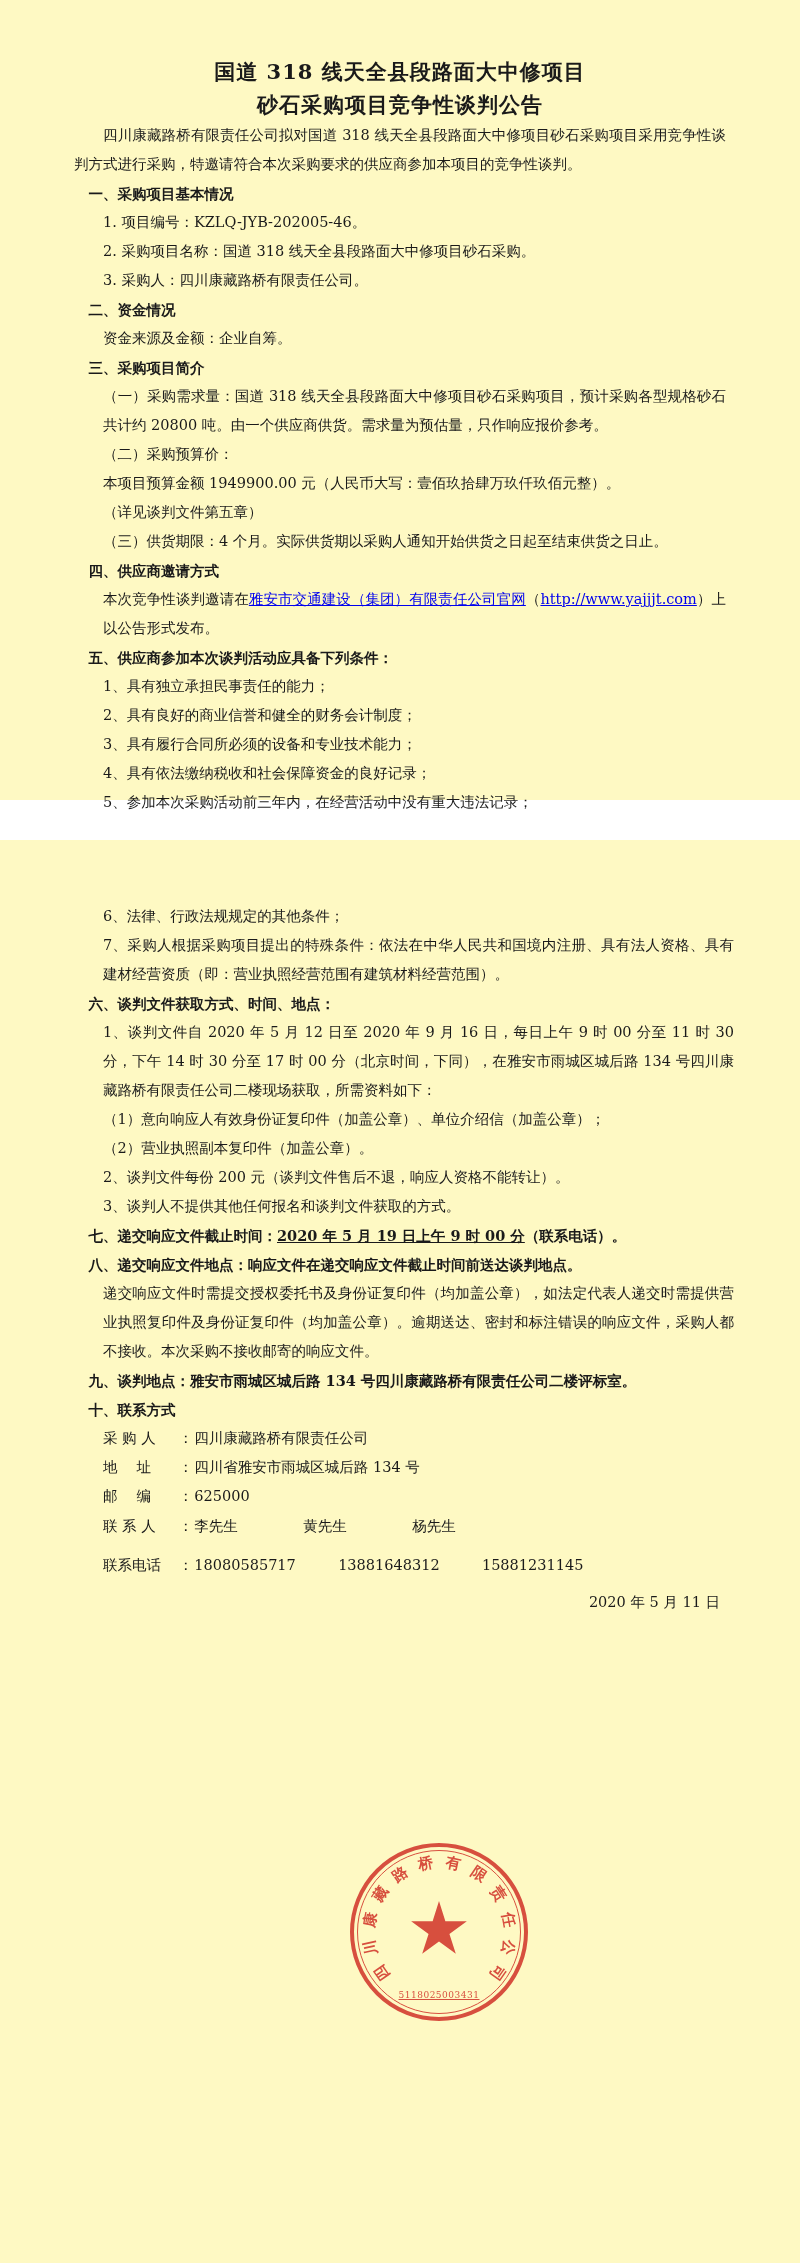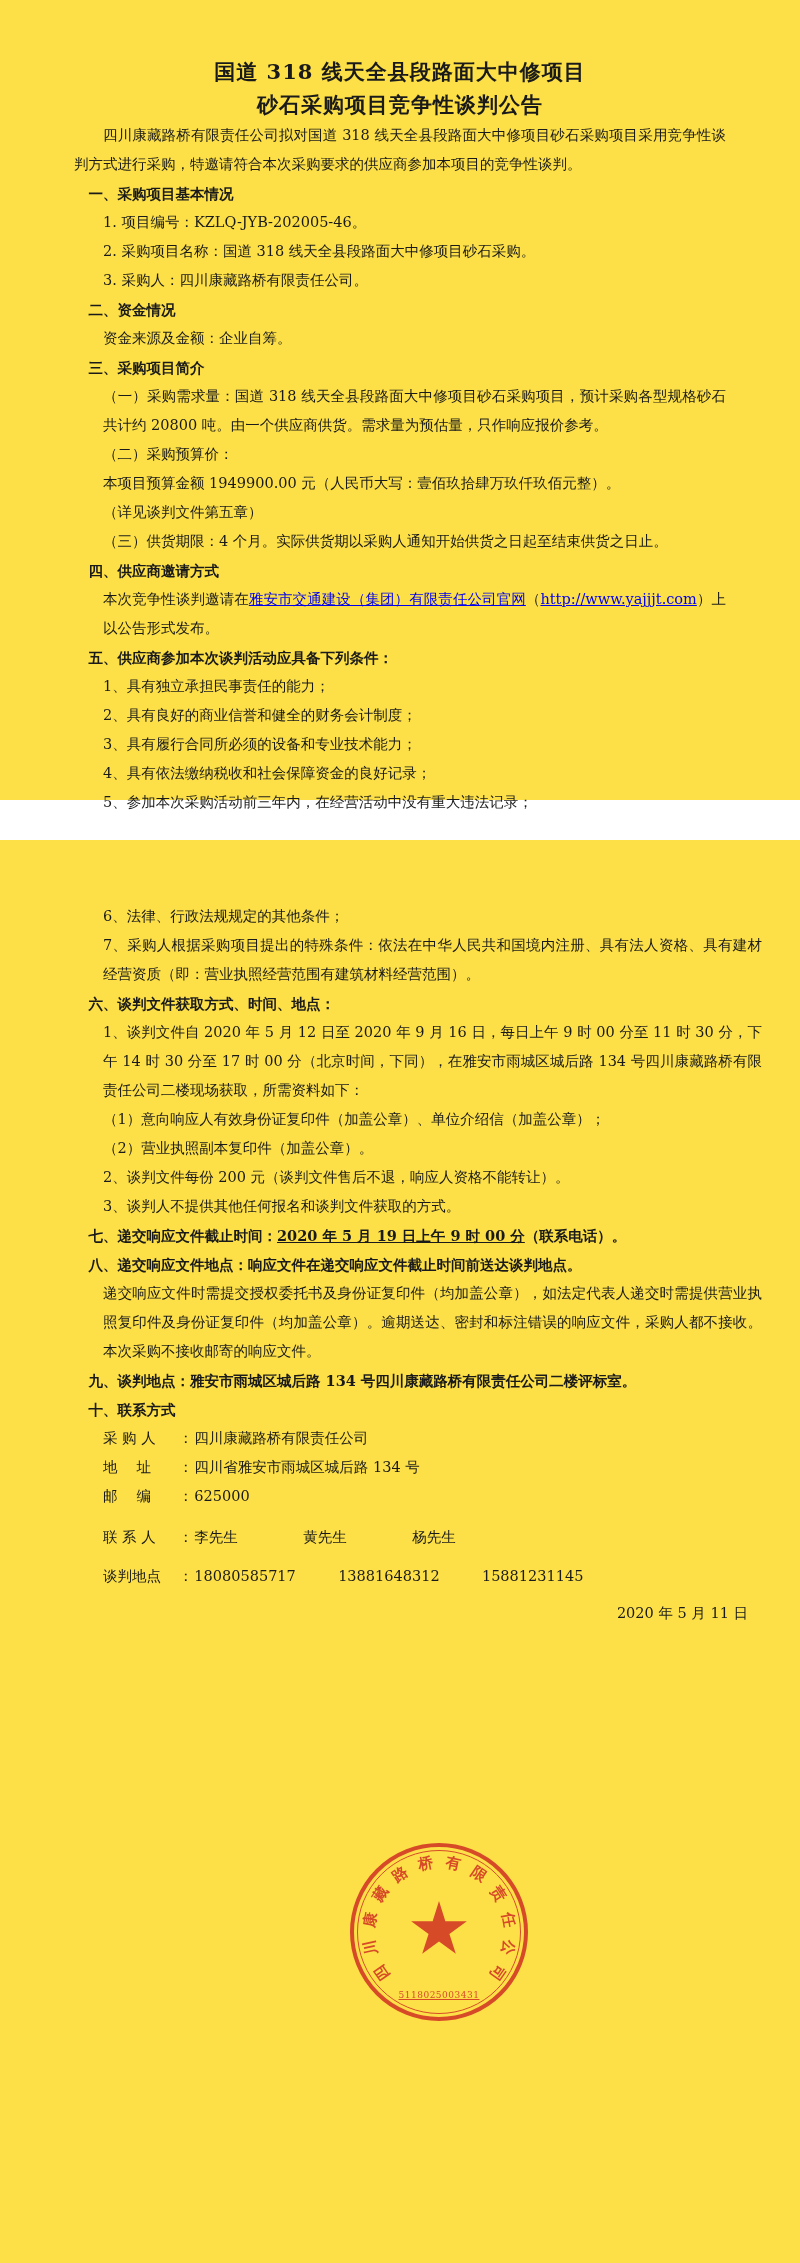--- a/index.html
+++ b/index.html
@@ -6,35 +6,35 @@
   html, body { margin: 0; padding: 0; }
   body {
     width: 800px;
     background: #ffffff;
     font-family: "DejaVu Serif", "Liberation Serif", serif;
     color: #1a1a1a;
   }
   .page {
     position: relative;
     width: 800px;
-    background: #fde047;
+    background: #fef9c3;
     padding: 0;
   }
   .page1 {
     height: 800px;
     padding: 56px 74px 0 74px;
   }
   .gap {
     height: 40px;
     background: #ffffff;
   }
   .page2 {
     position: relative;
     height: 1423px;
-    padding: 62px 38px 0 74px;
+    padding: 62px 66px 0 74px;
   }
   h1.doc-title {
     font-size: 21px;
     font-weight: bold;
     text-align: center;
     margin: 0;
     line-height: 1.55;
     letter-spacing: 1px;
   }
   h1.doc-title .line2 { display: block; }
@@ -223,31 +223,31 @@
     <div class="ct-row">
       <span class="ct-label">地 址</span>
       <span class="ct-sep">：</span>
       <span class="ct-val">四川省雅安市雨城区城后路 134 号</span>
     </div>
     <div class="ct-row">
       <span class="ct-label">邮 编</span>
       <span class="ct-sep">：</span>
       <span class="ct-val">625000</span>
     </div>
-    <div class="ct-row" style="margin-top:12px">
+    <div class="ct-row" style="margin-top:1px">
       <span class="ct-label tight">联 系 人</span>
       <span class="ct-sep">：</span>
       <span class="ct-val names">
         <span>李先生</span>
         <span>黄先生</span>
         <span>杨先生</span>
       </span>
     </div>
     <div class="ct-row" style="margin-top:10px">
-      <span class="ct-label tight">谈判地点</span>
+      <span class="ct-label tight">联系电话</span>
       <span class="ct-sep">：</span>
       <span class="ct-val phones">
         <span>18080585717</span>
         <span>13881648312</span>
         <span>15881231145</span>
       </span>
     </div>
   </div>
 
   <p class="date-line">2020 年 5 月 11 日</p>

